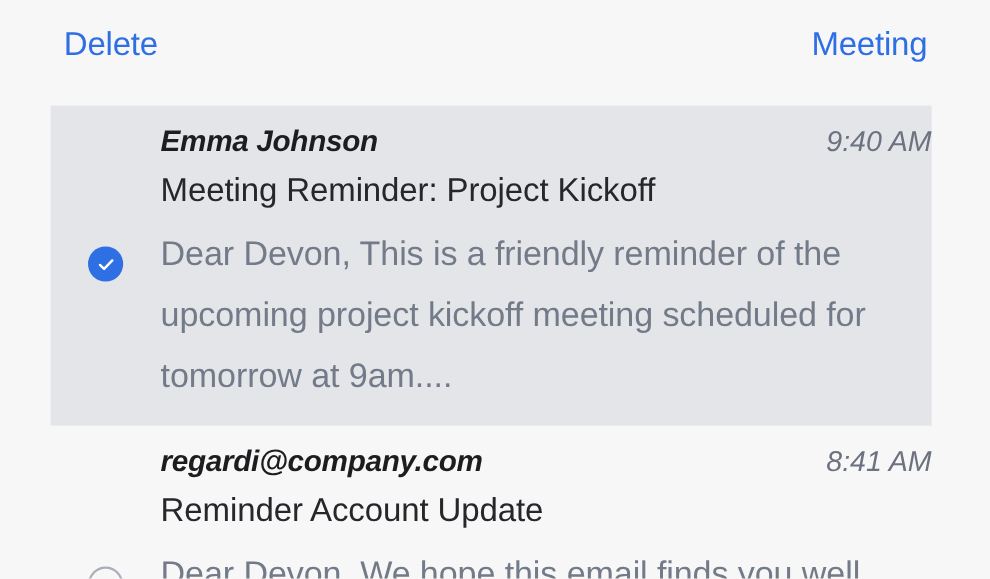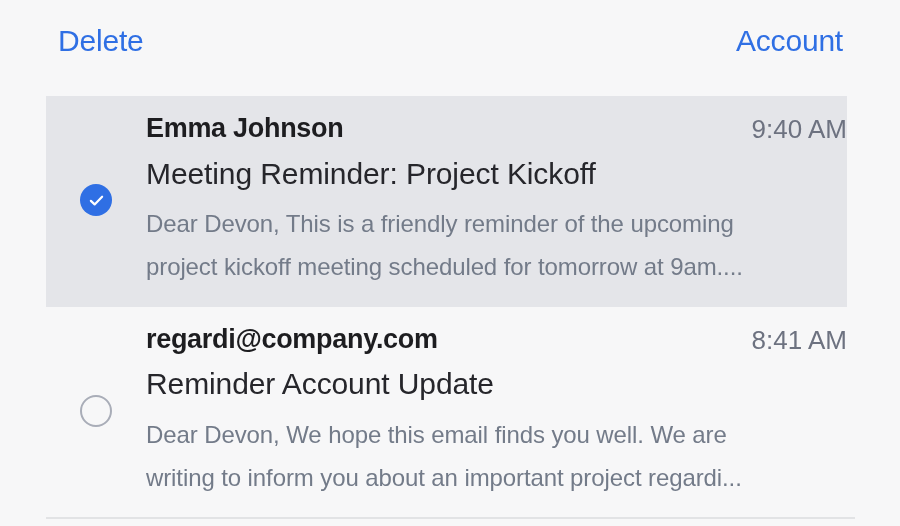--- a/index.html
+++ b/index.html
@@ -112,23 +112,24 @@
   
   .body-col {
     flex: 1 1 auto;
     min-width: 0;
     padding-left: 34px;
     padding-right: 0;
   }
 
   .line-top {
     display: flex;
-    align-items: flex-end;
+    align-items: flex-start;
     justify-content: space-between;
     gap: 16px;
+    font-style: italic;
   }
 
   .sender {
     font-size: 27px;
     font-weight: 700;
     color: #1d1d20;
     line-height: 1.25;
     letter-spacing: -0.3px;
     white-space: nowrap;
     overflow: hidden;
@@ -151,42 +152,42 @@
     color: #26262b;
     line-height: 1.25;
     letter-spacing: -0.1px;
     white-space: nowrap;
     overflow: hidden;
     text-overflow: ellipsis;
   }
 
   .preview {
     margin-top: 11px;
-    font-size: 24px;
+    font-size: 31px;
     font-weight: 400;
     color: #737b89;
     line-height: 1.78;
     letter-spacing: -0.1px;
     max-width: 645px;
   }
 
   .divider {
     margin: 0 45px 0 46px;
     height: 2px;
     background: #e2e3e5;
   }
 </style>
 </head>
 <body>
 
 <div class="screen">
 
   <div class="toolbar">
     <button class="tool-btn">Delete</button>
-    <button class="tool-btn">Account</button>
+    <button class="tool-btn">Meeting</button>
   </div>
 
   <div class="list">
 
     <div class="row selected">
       <div class="check-col">
         <span class="check on">
           <svg class="tick" viewBox="0 0 20 20" fill="none" xmlns="http://www.w3.org/2000/svg" aria-hidden="true">
             <path d="M3.4 10.4 L7.8 14.6 L16.6 5.6" stroke="#ffffff" stroke-width="2.6" stroke-linecap="round" stroke-linejoin="round"></path>
           </svg>

